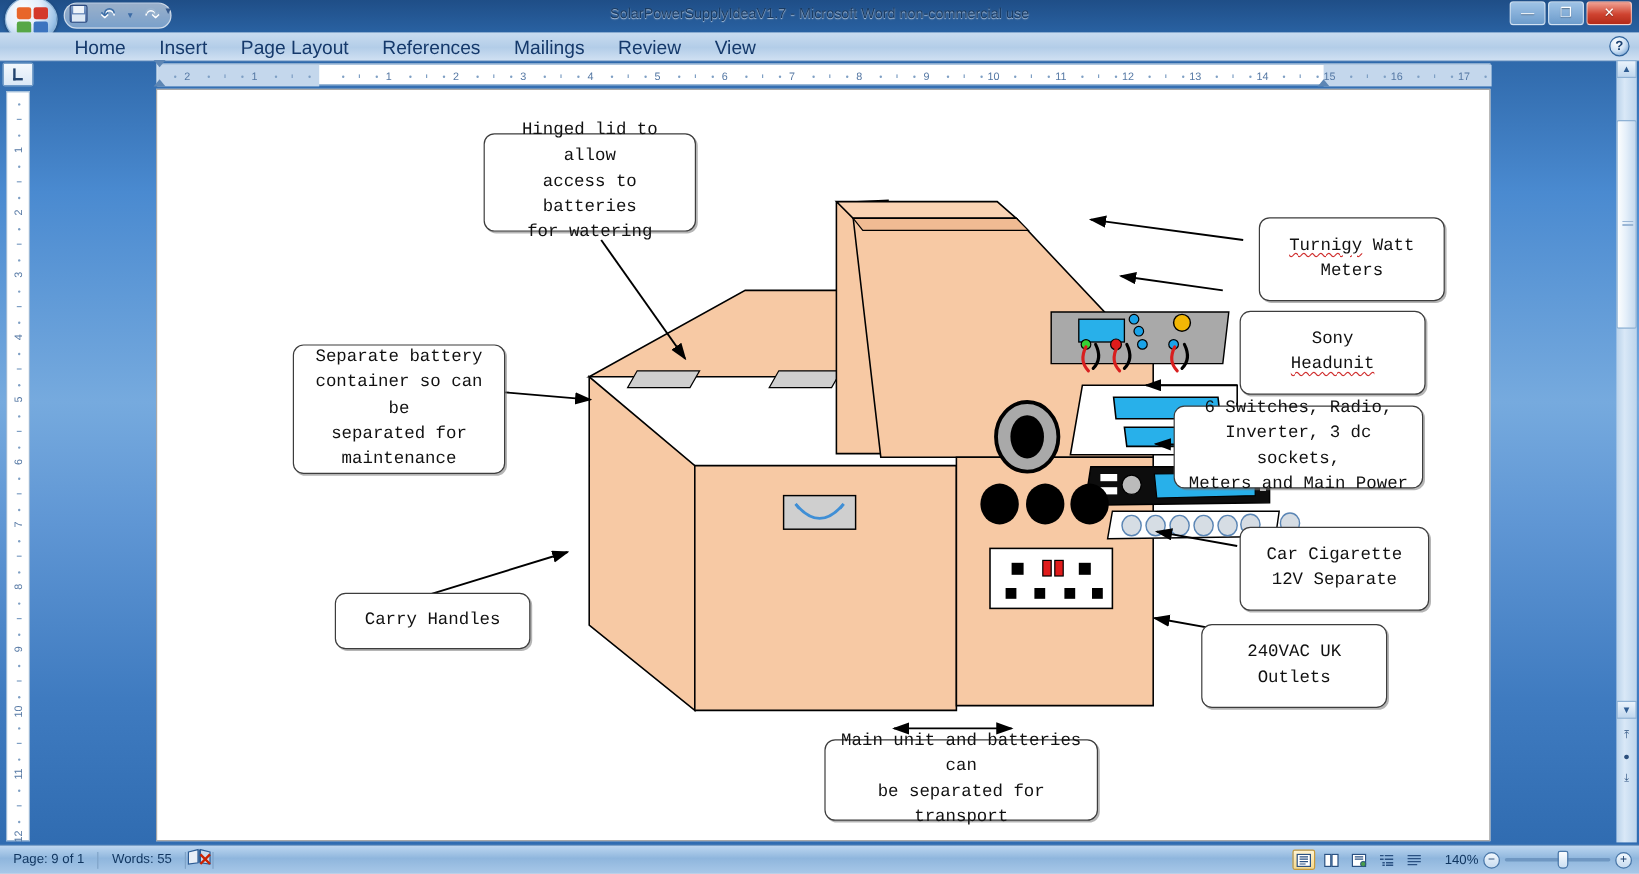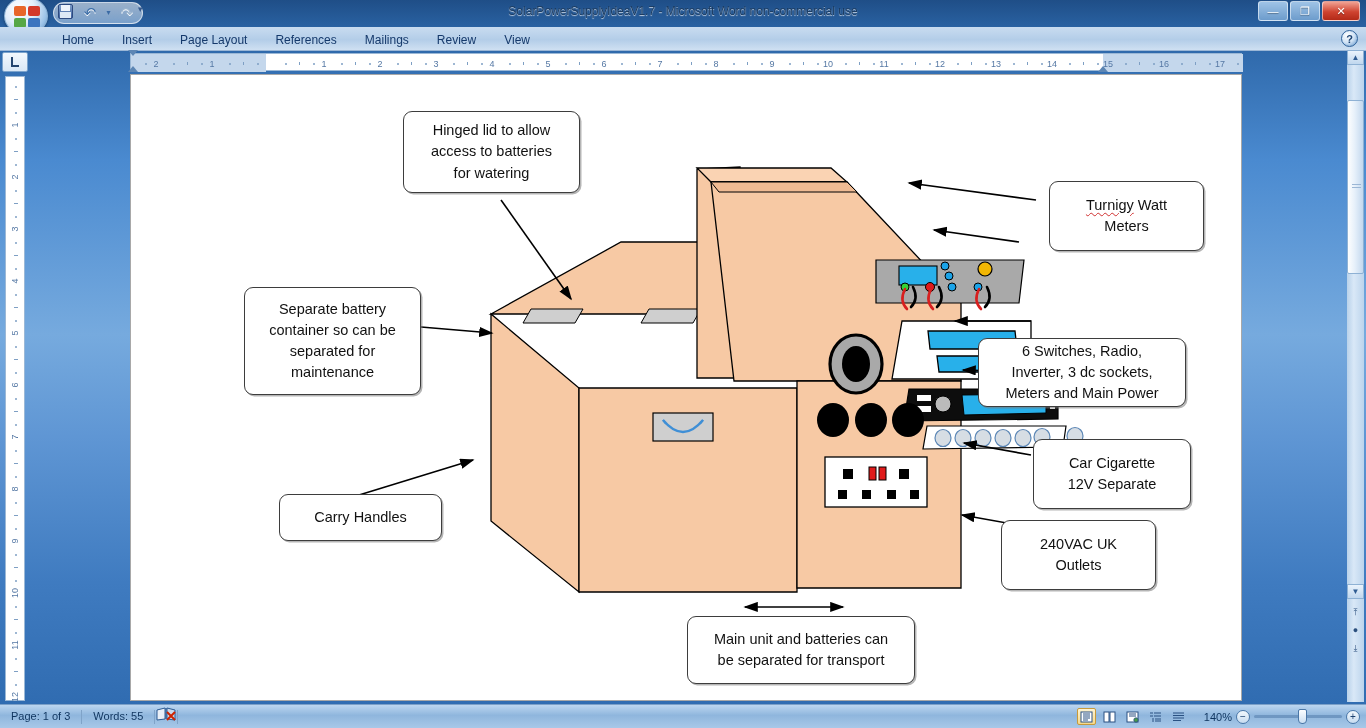--- a/index.html
+++ b/index.html
@@ -40,21 +40,21 @@
     border:1px solid rgba(255,255,255,.55); color:#fff; font-size:11px; text-align:center;
     line-height:19px; cursor:pointer; text-shadow:0 1px 1px rgba(0,0,0,.4);}
   #btn-min { left:1258px; background:linear-gradient(to bottom,#9fc3e6,#6d9ccc); }
   #btn-max { left:1290px; background:linear-gradient(to bottom,#9fc3e6,#6d9ccc); }
   #btn-close { left:1322px; width:38px; background:linear-gradient(to bottom,#f0a192,#cf4330 55%,#b32a18); }
 
   
   #tabbar { position:absolute; left:0; top:27px; width:1366px; height:24px;
     background:linear-gradient(to bottom,#c9dcf0,#b3cde8 55%,#cfe0f2 100%); border-bottom:1px solid #9ab6d6; }
   #tabs { position:absolute; left:48px; top:0; height:24px; display:flex; align-items:flex-end; }
-  .tab { height:21px; padding:0 14px; line-height:21px; font-size:12px; color:#15396b; cursor:pointer; }
+  .tab { height:21px; padding:0 14px; line-height:21px; font-size:16px; color:#15396b; cursor:pointer; }
   #helpbtn { position:absolute; right:8px; top:3px; width:17px; height:17px; border-radius:50%;
     background:radial-gradient(circle at 35% 30%,#fff,#cfe2f5 50%,#5b8fc6); border:1px solid #30639b;
     color:#1b4272; font-size:11px; font-weight:bold; text-align:center; line-height:16px; cursor:pointer;}
 
   
   #corner { position:absolute; left:2px; top:52px; width:26px; height:20px;
     background:linear-gradient(#f3f8fd,#dae8f6); border:1px solid #7ba3cc; border-radius:2px; }
   #corner .L { position:absolute; left:8px; top:4px; width:8px; height:10px;
     border-left:2px solid #24456f; border-bottom:2px solid #24456f; }
   #hruler { position:absolute; left:130px; top:53px; width:1112px; height:18px;
@@ -112,21 +112,21 @@
   .zbtn { width:14px; height:14px; border-radius:50%; border:1px solid #4a77a8;
     background:linear-gradient(#f2f8fd,#c8dcf0); color:#1c406e; font-size:10px; line-height:12px;
     text-align:center; cursor:pointer; }
   #ztrack { width:88px; height:3px; background:#6f97c2; border-radius:2px; position:relative; }
   #zthumb { position:absolute; left:44px; top:-6px; width:9px; height:15px;
     background:linear-gradient(#fbfdff,#cbdff2); border:1px solid #4a77a8; border-radius:2px 2px 4px 4px; cursor:pointer;}
 
   
   .callout { position:absolute; border:1.3px solid #3d3d3d; border-radius:9px; background:#fff;
     display:flex; align-items:center; justify-content:center; text-align:center;
-    font-family:Liberation Sans, sans-serif; font-size:14.5px; color:#111; line-height:1.45;
+    font-family:Liberation Mono, monospace; font-size:14.5px; color:#111; line-height:1.45;
     padding:4px 8px; box-shadow:1.5px 1.5px 0 rgba(120,120,120,.55); }
   .sp { text-decoration:underline; text-decoration-style:wavy; text-decoration-color:#d03030;
         text-decoration-thickness:1px; text-underline-offset:2px; }
 </style>
 </head>
 <body>
 
 <div id="app">
 
   <div id="titlebar">
@@ -490,20 +490,26 @@
     </div>
 
 
     <div class="callout" style="left:890px;top:106px;width:155px;height:70px;margin-left:28px;">
       <span>
         <span class="sp">Turnigy</span><span> Watt</span><br>
         <span>Meters</span>
       </span>
     </div>
 
+    <div class="callout" style="left:902px;top:184px;width:155px;height:70px;">
+      <span>
+        <span>Sony</span><br>
+        <span class="sp">Headunit</span>
+      </span>
+    </div>
 
     <div class="callout" style="left:847px;top:263px;width:208px;height:69px;">
       <span>
         <span>6 Switches, Radio,</span><br>
         <span>Inverter, 3 dc sockets,</span><br>
         <span>Meters and Main Power</span>
       </span>
     </div>
 
     <div class="callout" style="left:902px;top:364px;width:158px;height:70px;align-items:center;">
@@ -515,21 +521,21 @@
 
     <div class="callout" style="left:870px;top:445px;width:155px;height:70px;">
       <span>
         <span>240VAC UK</span><br>
         <span>Outlets</span>
       </span>
     </div>
   </div>
 
   <div id="statusbar">
-    <div class="sb-item">Page: 1 of 3</div>
+    <div class="sb-item">Page: 9 of 1</div>
     <div class="sb-sep"></div>
     <div class="sb-item">Words: 55</div>
     <div class="sb-sep"></div>
     <div id="sb-proof">
       <svg width="20" height="15" viewBox="0 0 20 15">
         <path d="M1,3 L9,1 L9,12 L1,13 z" fill="#e9eff7" stroke="#2c5b93" stroke-width="1"></path>
         <path d="M19,3 L11,1 L11,12 L19,13 z" fill="#c9d9ec" stroke="#2c5b93" stroke-width="1"></path>
         <path d="M10,1 L10,12" stroke="#2c5b93" stroke-width="1.2"></path>
         <path d="M11,5 L19,13 M19,5 L11,13" stroke="#cc2200" stroke-width="2"></path>
       </svg>

